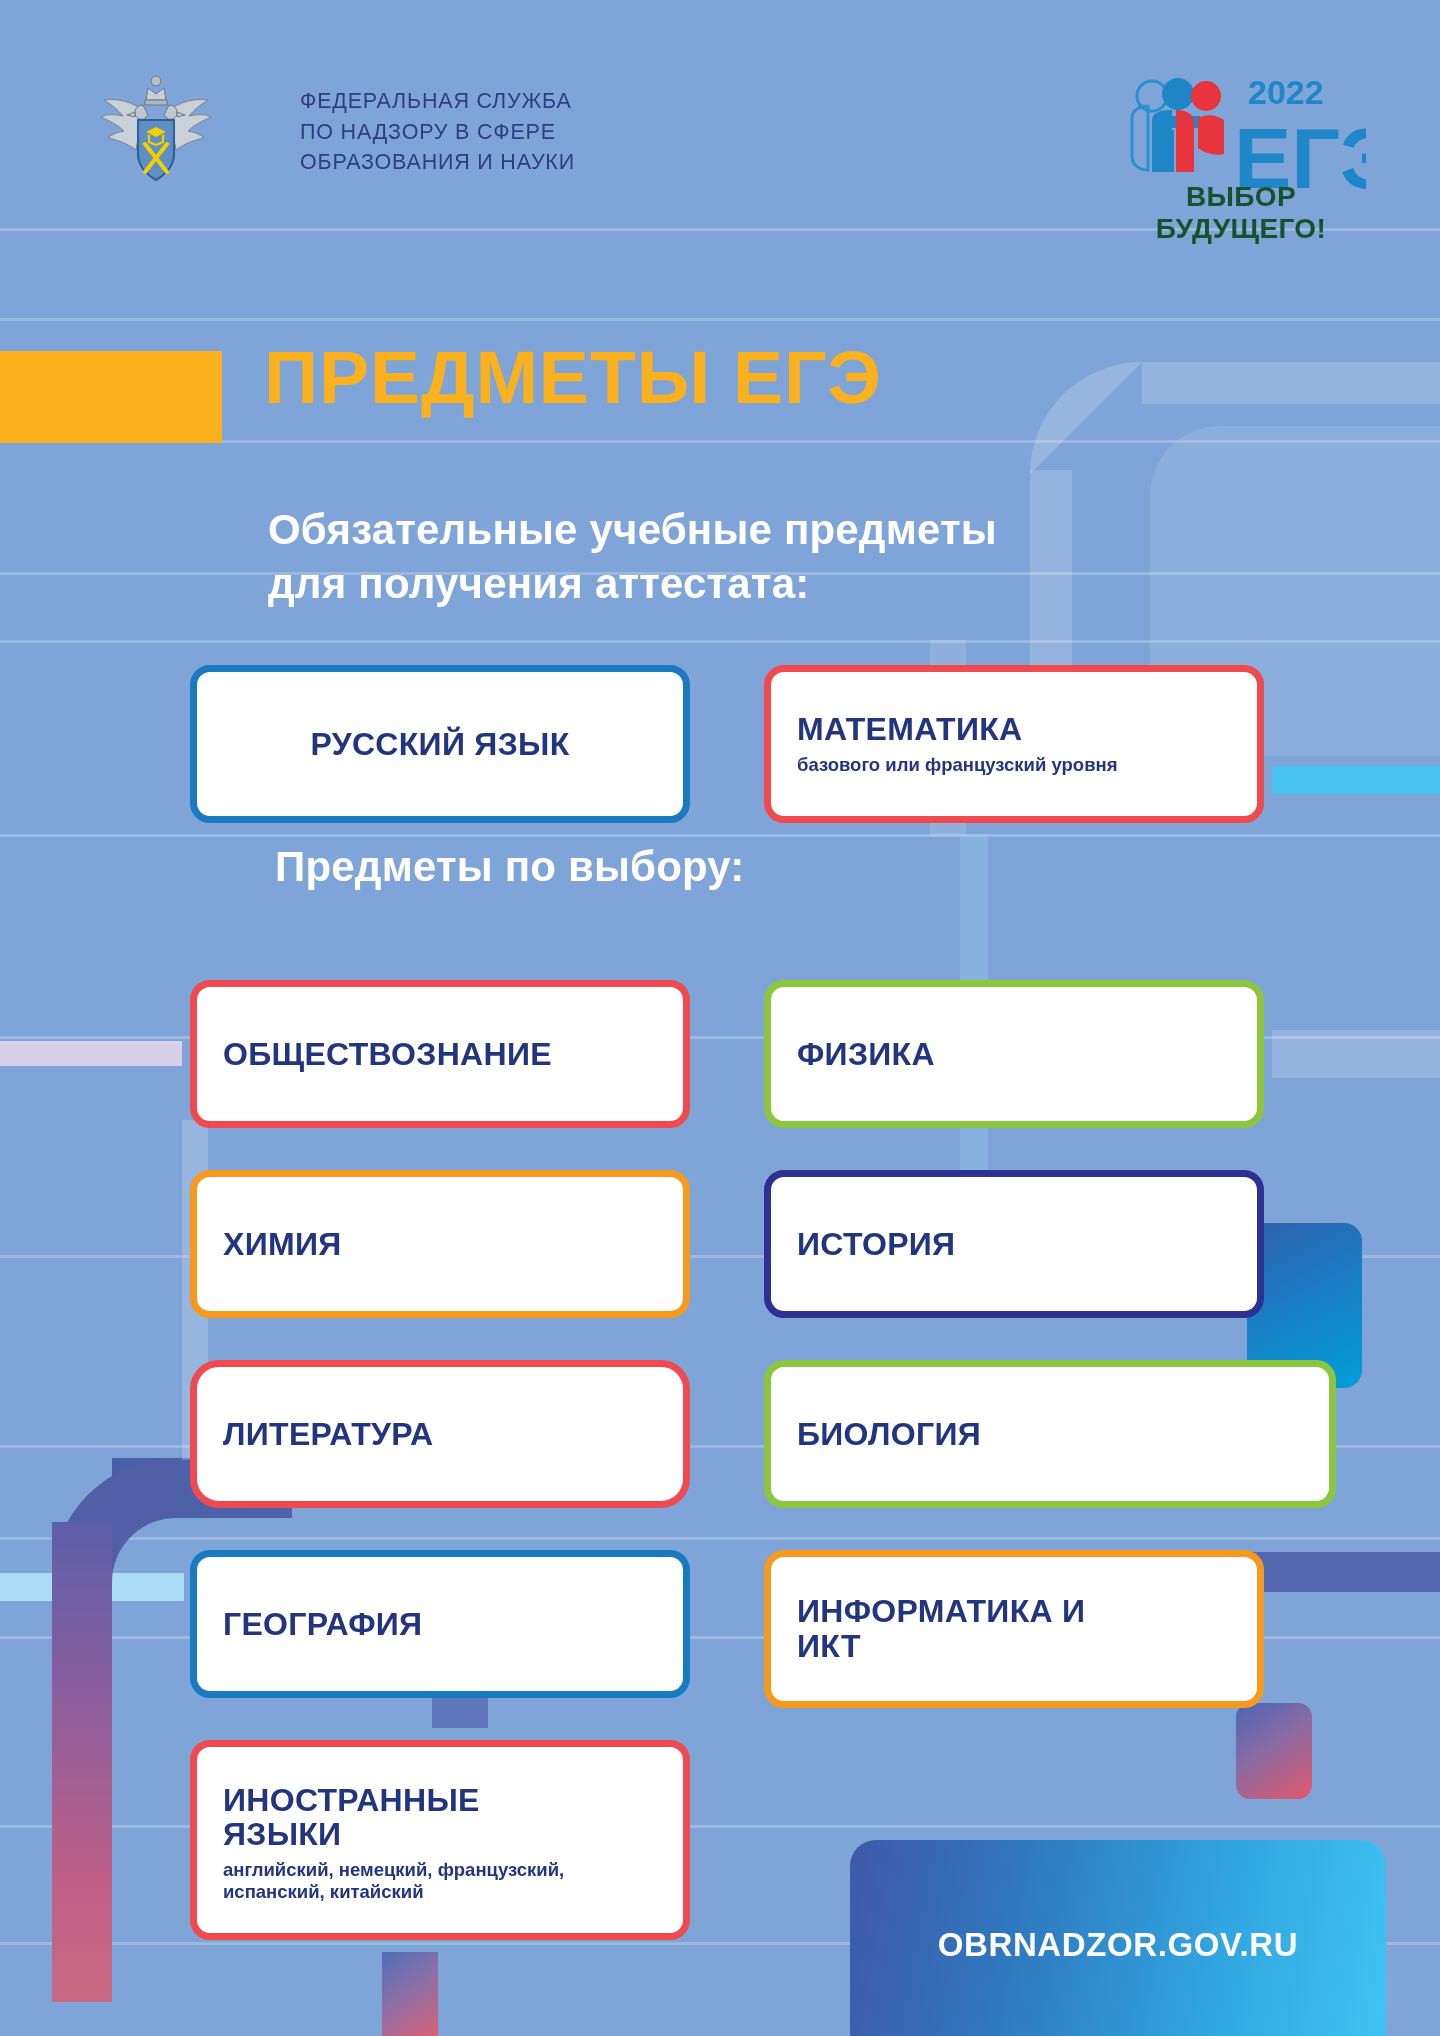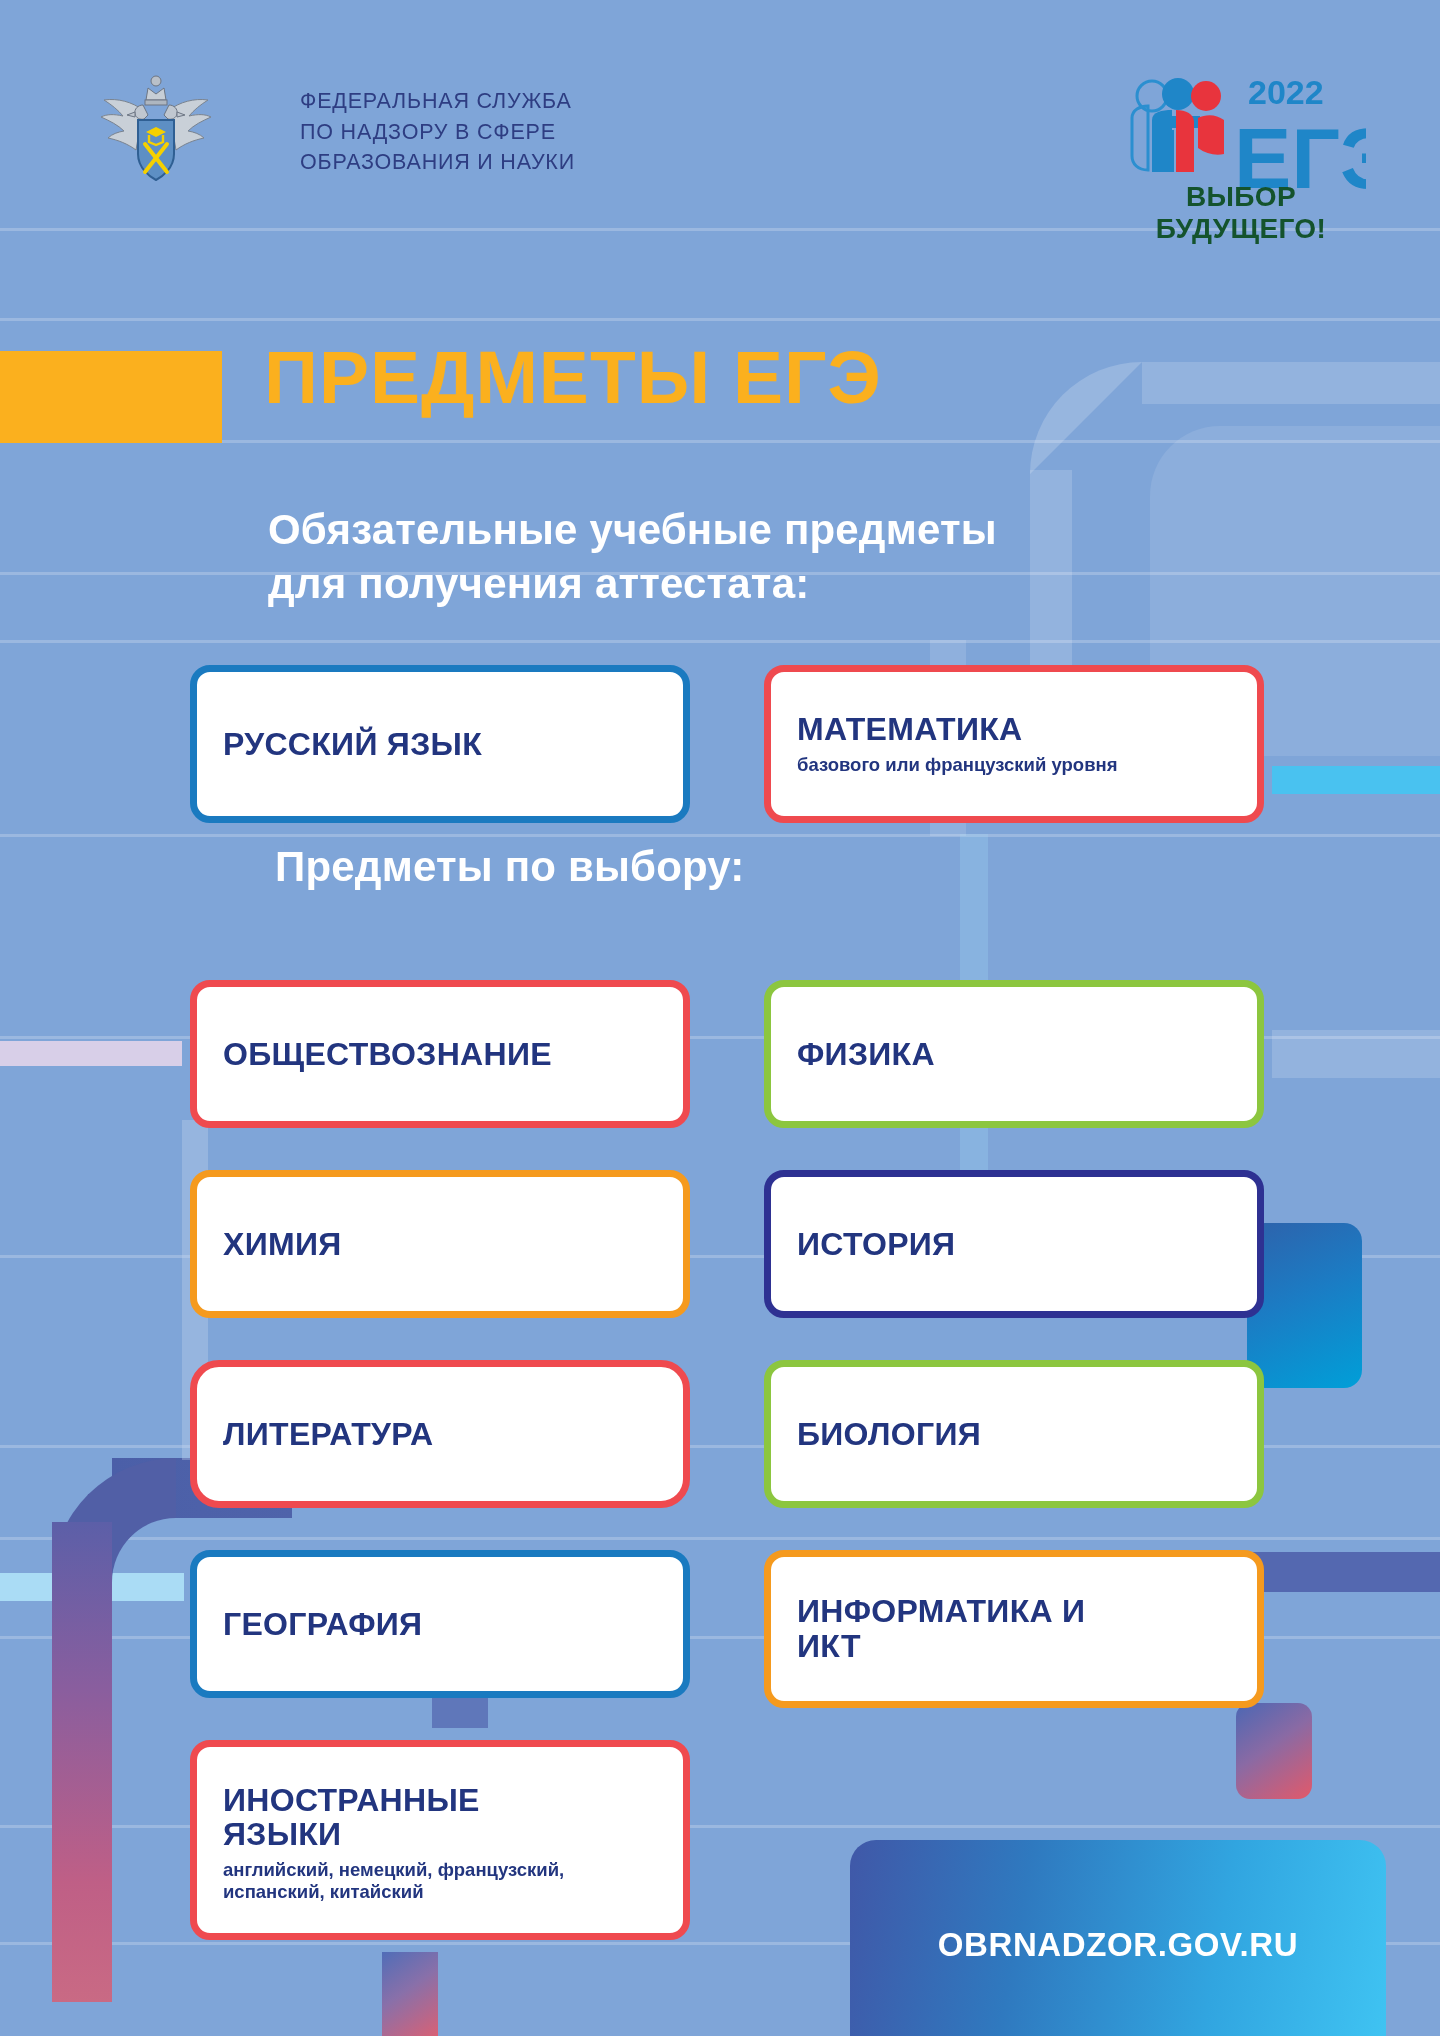--- a/index.html
+++ b/index.html
@@ -245,21 +245,21 @@
 <div id="title-chip"></div>
 <h1 id="page-title">ПРЕДМЕТЫ ЕГЭ</h1>
 
 <div id="sec-mandatory" class="sec-head">
   <div>Обязательные учебные предметы</div>
   <div>для получения аттестата:</div>
 </div>
 
 <div id="sec-elective" class="sec-head">Предметы по выбору:</div>
 
-<div class="card" style="left: 190px; top: 665px; width: 500px; height: 158px; border-color: rgb(26, 122, 192);">
+<div class="card" style="left: 190px; top: 665px; width: 500px; height: 158px; border-color: rgb(26, 122, 192); align-items: center;">
   <div class="name">РУССКИЙ ЯЗЫК</div>
 </div>
 
 <div class="card" style="left: 764px; top: 665px; width: 500px; height: 158px; border-color: rgb(239, 74, 79);">
   <div class="name">МАТЕМАТИКА</div>
   <div class="sub">базового или французский уровня</div>
 </div>
 
 <div class="card" style="left: 190px; top: 980px; width: 500px; height: 148px; border-color: rgb(239, 74, 79);">
   <div class="name">ОБЩЕСТВОЗНАНИЕ</div>
@@ -283,21 +283,21 @@
 </div>
 
 <div class="card" style="left: 764px; top: 980px; width: 500px; height: 148px; border-color: rgb(140, 198, 63);">
   <div class="name">ФИЗИКА</div>
 </div>
 
 <div class="card" style="left: 764px; top: 1170px; width: 500px; height: 148px; border-color: rgb(46, 49, 146);">
   <div class="name">ИСТОРИЯ</div>
 </div>
 
-<div class="card" style="left: 764px; top: 1360px; width: 500px; height: 148px; border-color: rgb(140, 198, 63);">
+<div class="card" style="left: 764px; top: 1360px; width: 572px; height: 148px; border-color: rgb(140, 198, 63);">
   <div class="name">БИОЛОГИЯ</div>
 </div>
 
 <div class="card" style="left: 764px; top: 1550px; width: 500px; height: 158px; border-color: rgb(245, 154, 30);">
   <div class="name" style="max-width:330px;">ИНФОРМАТИКА И ИКТ</div>
 </div>
 
 <div id="url-box"></div>
 <a id="url-text" href="#" style="text-decoration:none;">OBRNADZOR.GOV.RU</a>
 

